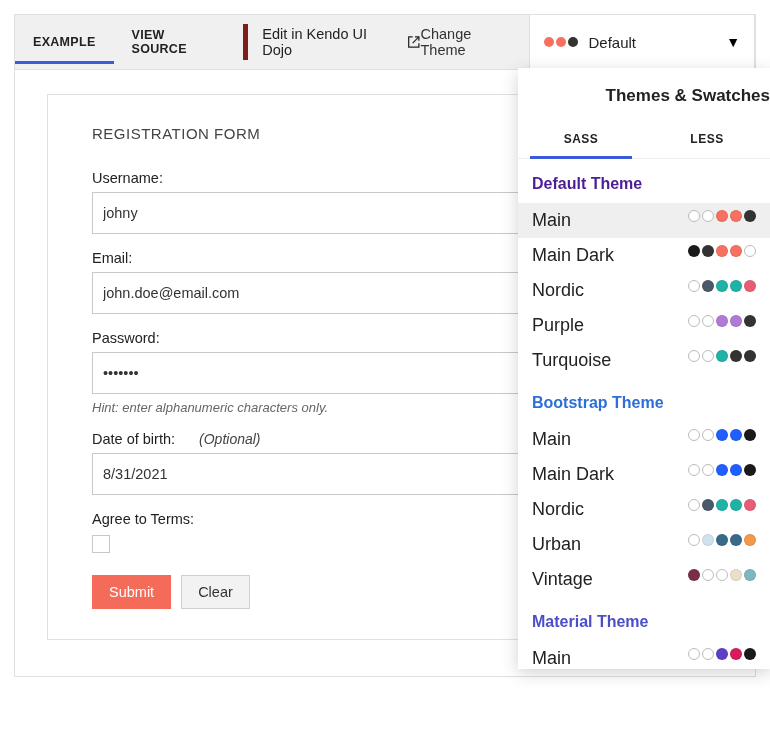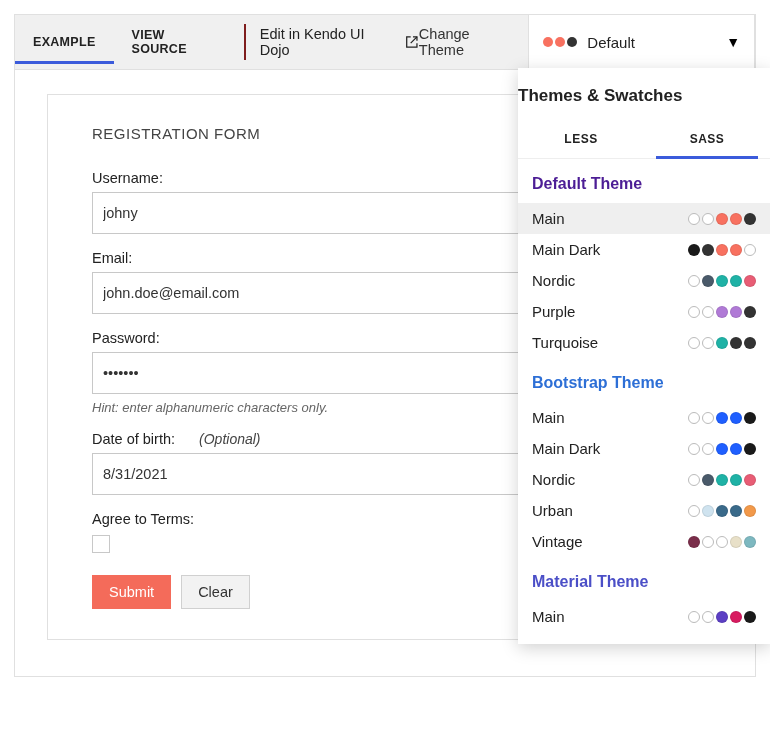--- a/index.html
+++ b/index.html
@@ -37,21 +37,21 @@
       content: "";
       position: absolute;
       left: 0; right: 0; bottom: -1px;
       height: 3px;
       background: #3b5bdb;
     }
     .edit-dojo {
       display: flex;
       align-items: center;
       height: 36px;
-      border-left: 2px solid #7f1d1d;
+      border-left: 5px solid #7f1d1d;
       padding-left: 14px;
       margin-left: 4px;
       font-size: 14.5px;
       color: #222;
       cursor: pointer;
       gap: 10px;
     }
     .ext-icon {
       width: 14px; height: 14px;
     }
@@ -174,21 +174,21 @@
     .popover {
       position: absolute;
       top: 68px;
       left: 518px;
       width: 252px;
       background: #fff;
       box-shadow: 0 4px 16px rgba(0,0,0,0.18);
       z-index: 10;
     }
     .popover-header {
-      text-align: left;
+      text-align: right;
       font-size: 17px;
       font-weight: 700;
       padding: 18px 0 14px 0;
       color: #222;
     }
     .popover-tabs {
       display: flex;
       border-bottom: 1px solid #eee;
     }
     .popover .ptab {
@@ -220,24 +220,24 @@
     .section-title {
       font-size: 16px;
       font-weight: 700;
       padding: 16px 14px 10px 14px;
     }
     .section-title.red { color: #4c1d95; }
     .section-title.blue { color: #2d6fd6; }
     .section-title.indigo { color: #4b4fc7; }
     .swatch-row {
       display: flex;
-      align-items: center;
+      align-items: flex-start;
       justify-content: space-between;
       padding: 7px 14px;
-      font-size: 15px;
+      font-size: 18px;
       color: #222;
       cursor: pointer;
     }
     .swatch-row.active {
       background: #efefef;
     }
     .swatch-dots {
       display: flex;
       gap: 2px;
     }
@@ -316,22 +316,22 @@
         <button class="btn btn-primary">Submit</button>
         <button class="btn btn-secondary">Clear</button>
       </div>
     </div>
   </div>
 </div>
 
 <div class="popover">
   <div class="popover-header">Themes &amp; Swatches</div>
   <div class="popover-tabs">
+    <div class="ptab active"><span>SASS</span></div>
     <div class="ptab"><span>LESS</span></div>
-    <div class="ptab active"><span>SASS</span></div>
   </div>
   <div class="popover-body" id="popover-body">
       <div class="section-title red">Default Theme</div>
       <div class="swatch-row active">
         <span>Main</span>
         <span class="swatch-dots">
           <span class="sd" style="background: rgb(255, 255, 255); border-color: rgb(187, 187, 187);"></span>
           <span class="sd" style="background: rgb(255, 255, 255); border-color: rgb(187, 187, 187);"></span>
           <span class="sd" style="background: rgb(248, 113, 96);"></span>
           <span class="sd" style="background: rgb(248, 113, 96);"></span>

